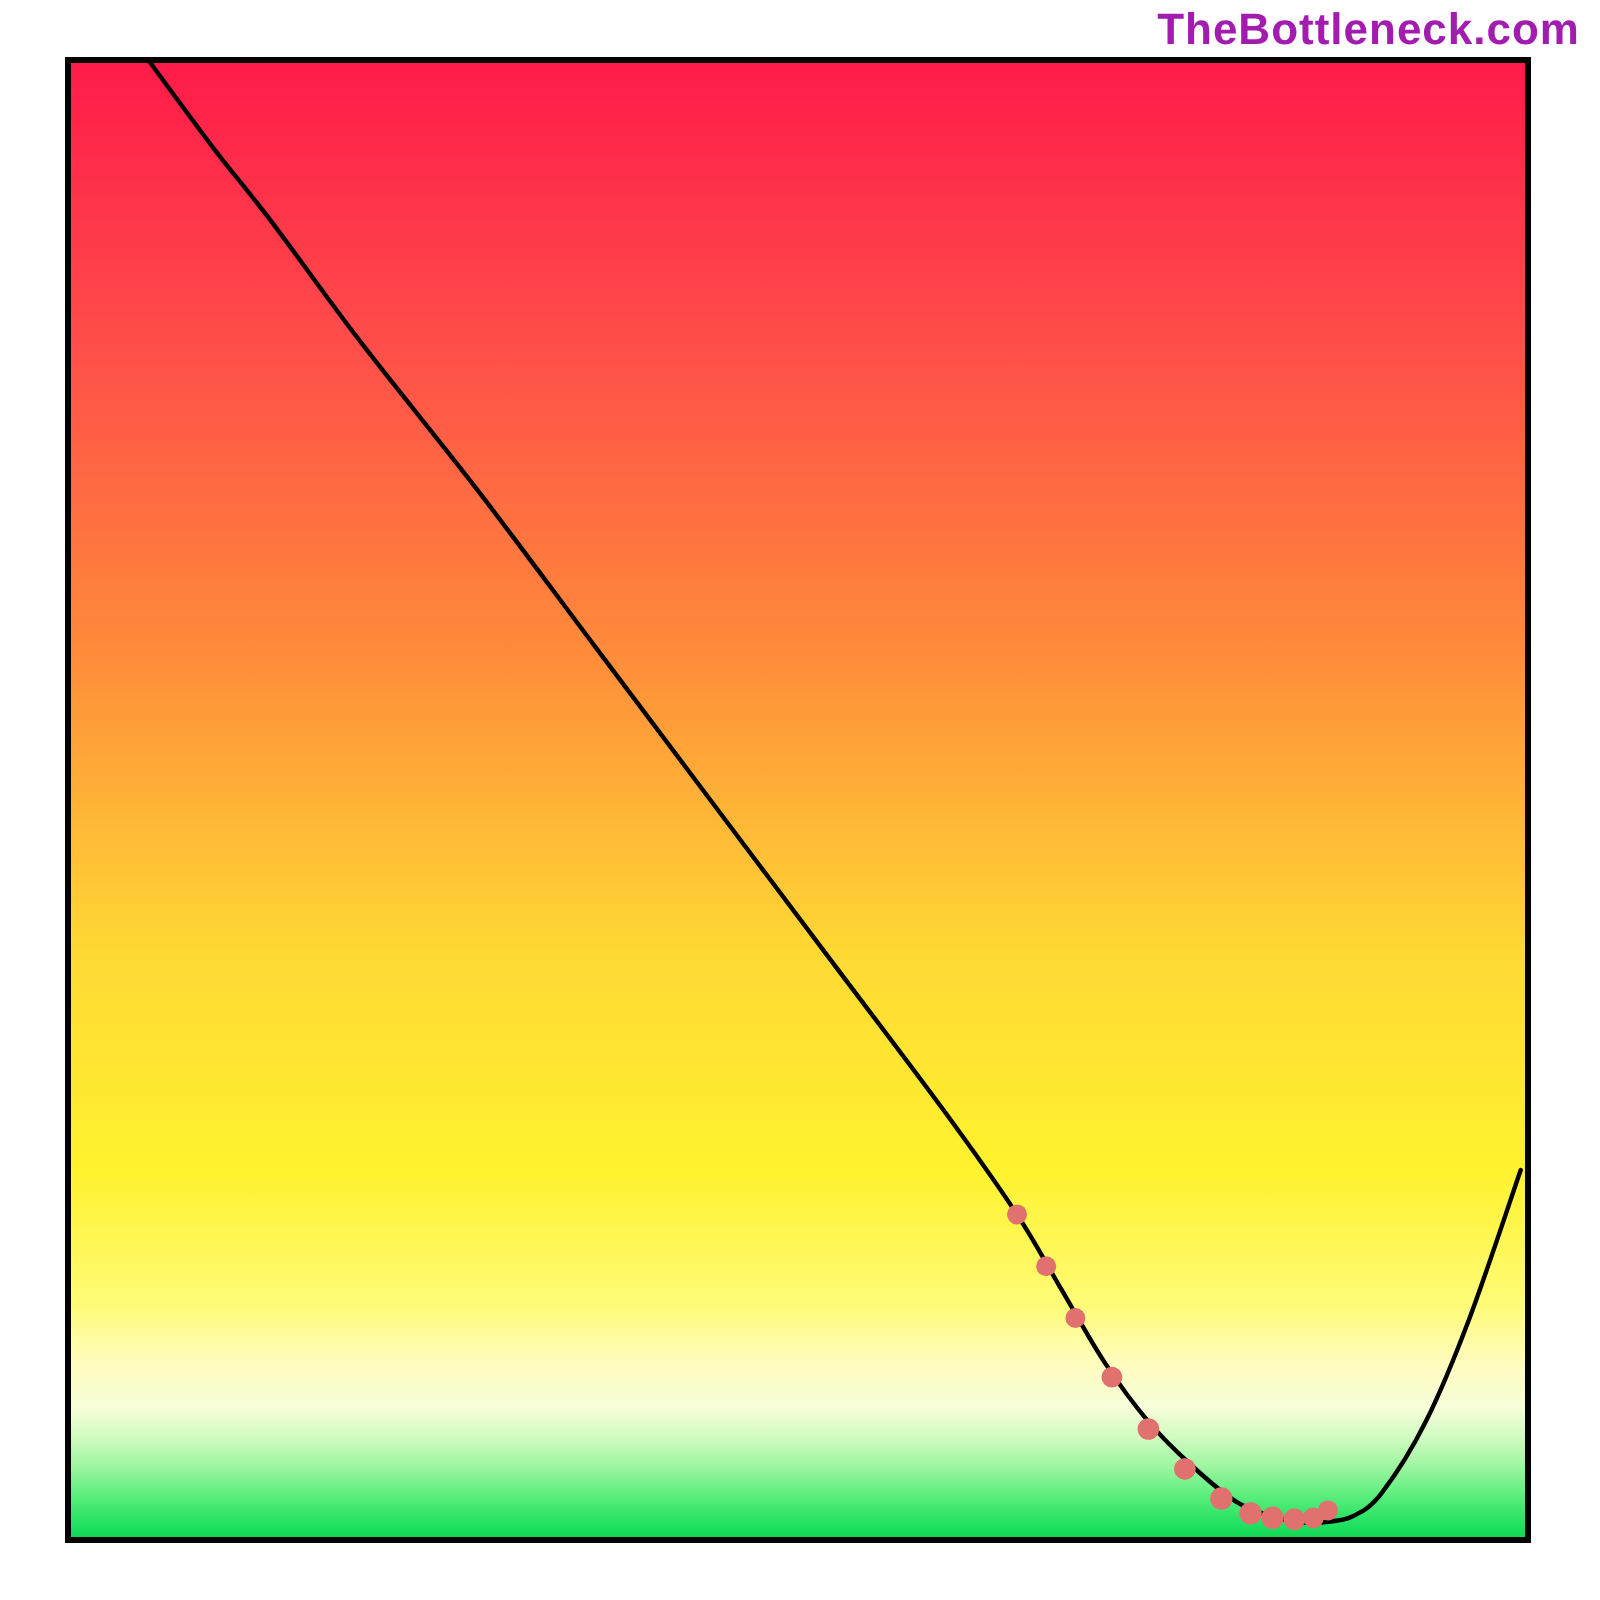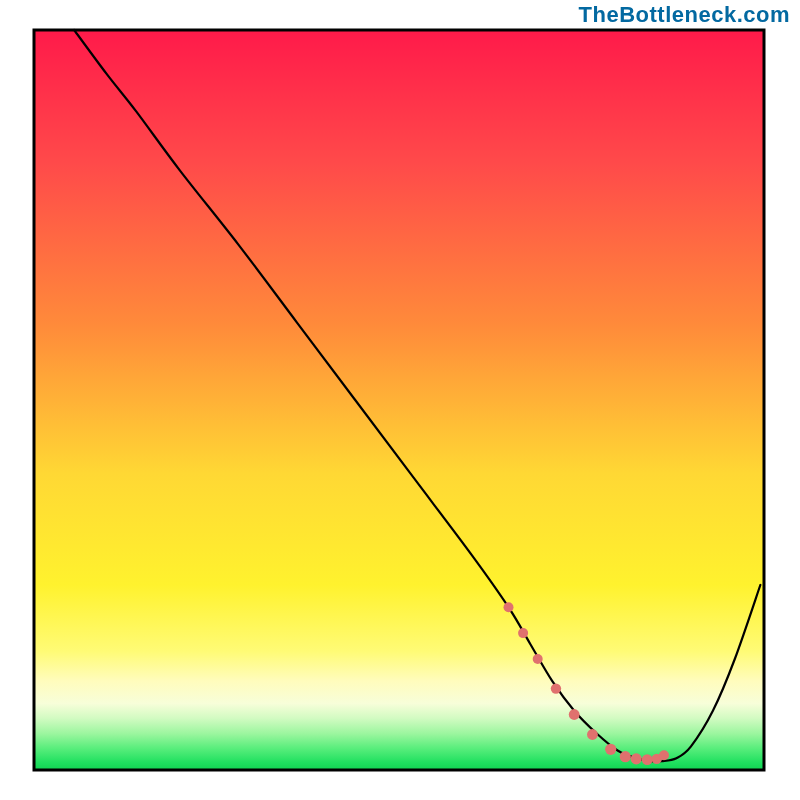--- a/index.html
+++ b/index.html
@@ -15,21 +15,21 @@
     width: 800px;
     height: 800px;
     position: relative;
   }
   .watermark {
     position: absolute;
     top: 2px;
     right: 10px;
     font-size: 22px;
     font-weight: 600;
-    color: #0369a1;
+    color: #a21caf;
     letter-spacing: 0.5px;
     z-index: 20;
   }
   svg {
     display: block;
   }
 </style>
 </head>
 <body>
 

